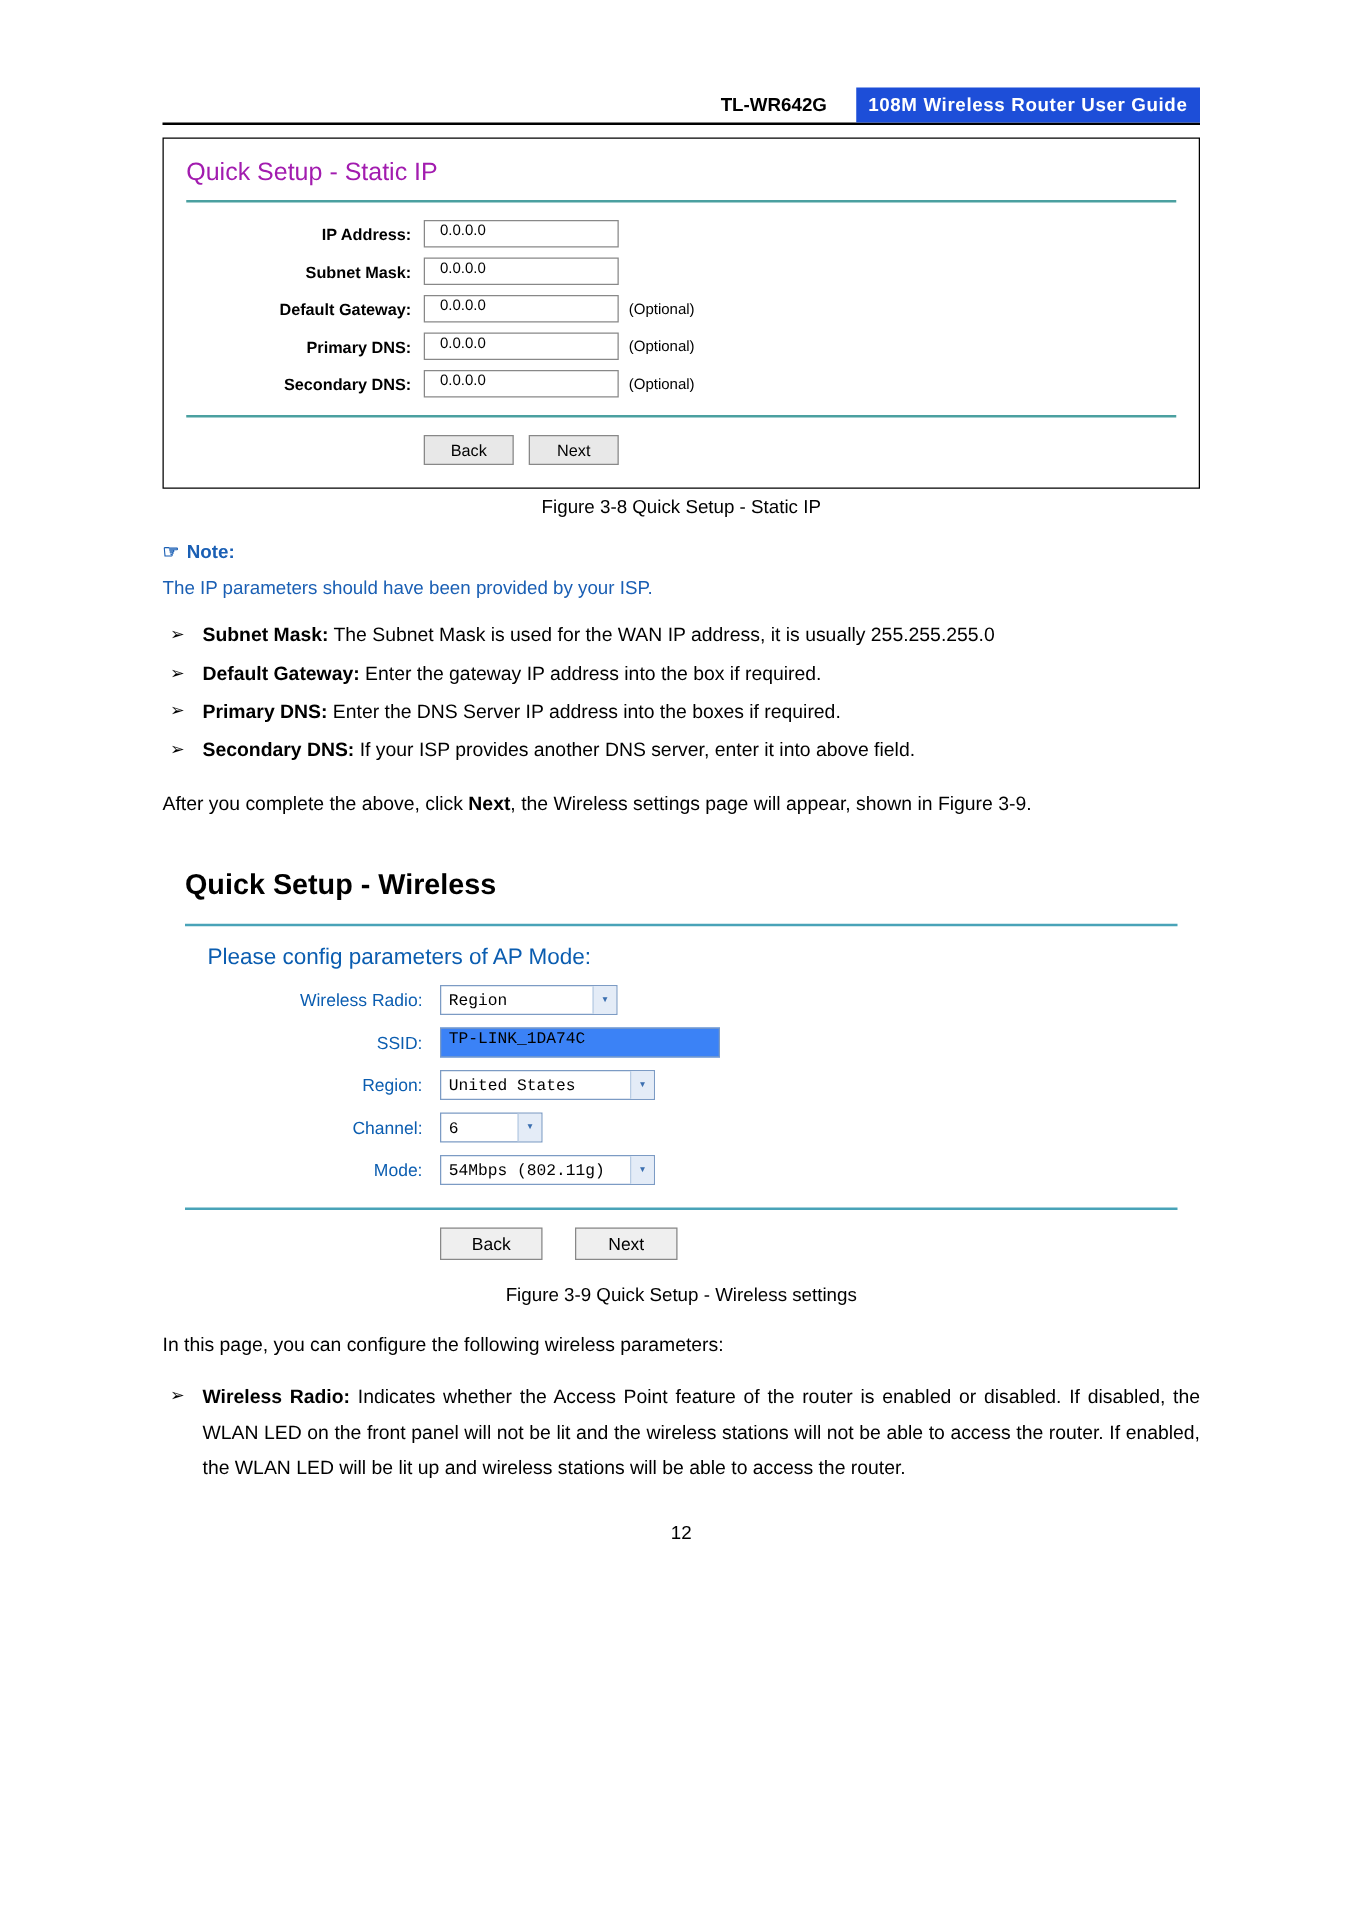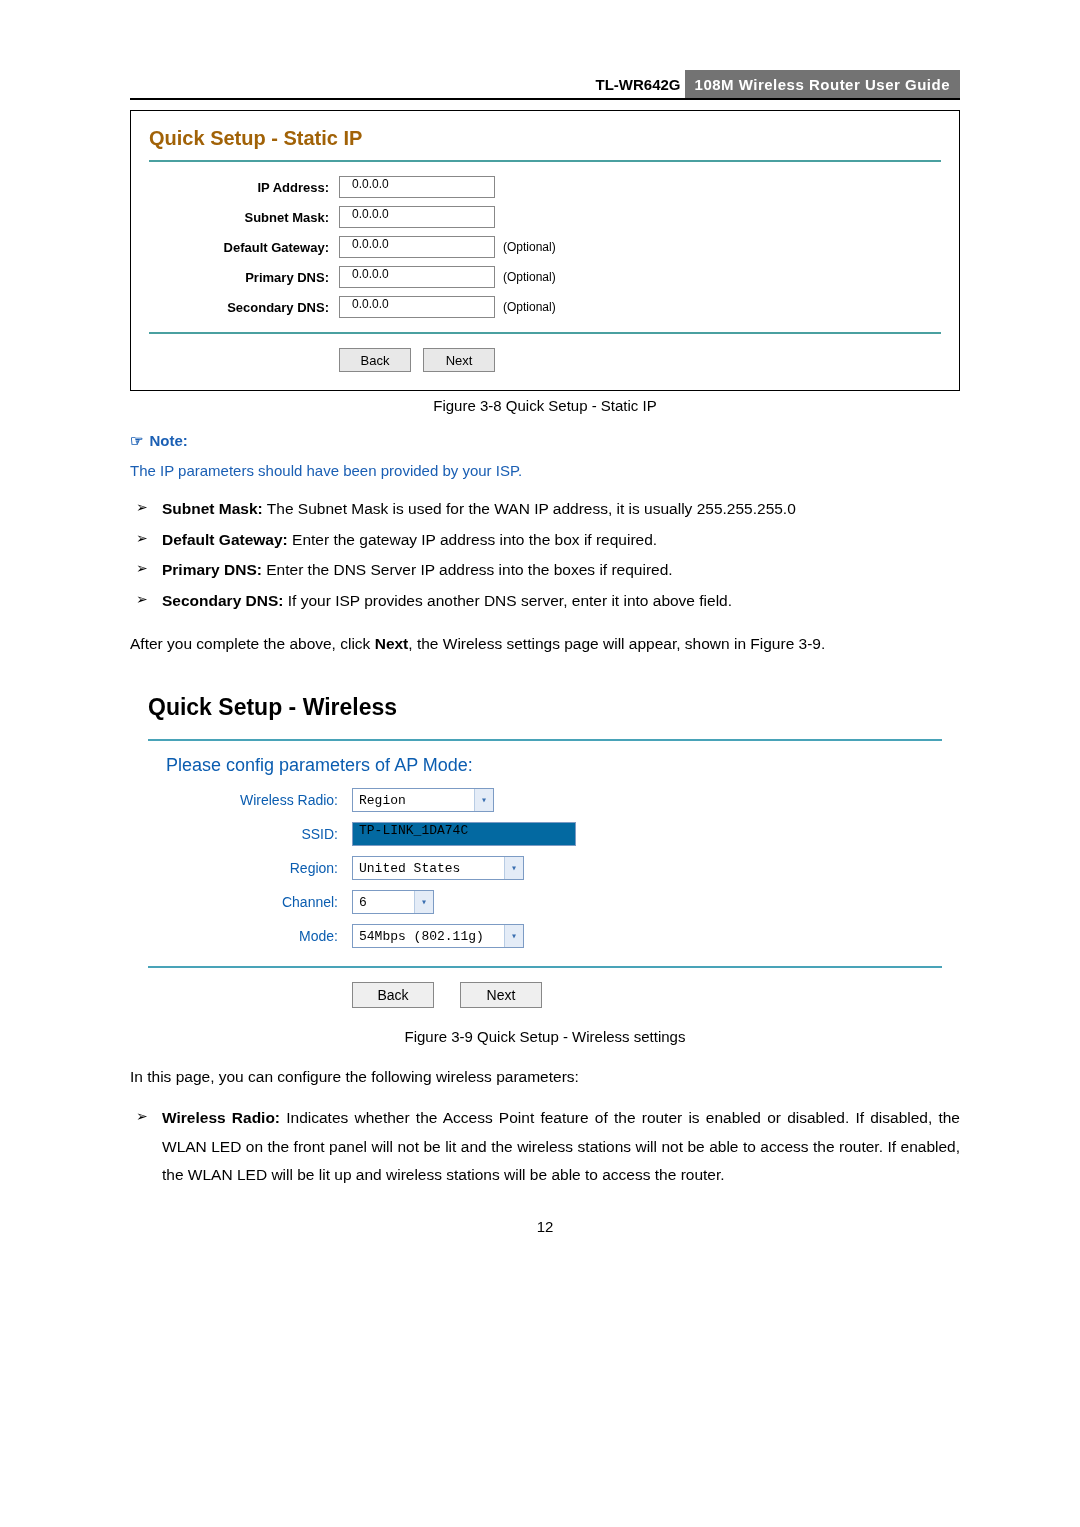--- a/index.html
+++ b/index.html
@@ -18,44 +18,44 @@
     display: flex;
     height: 28px;
     border-bottom: 2px solid #000;
     margin-bottom: 10px;
   }
   .header-left {
     flex: 1;
     display: flex;
     align-items: center;
     justify-content: flex-end;
-    padding-right: 4px;
+    padding-right: 23px;
     font-weight: bold;
     font-size: 15px;
   }
   .header-right {
-    background: #737373;
+    background: #1d4ed8;
     color: #fff;
     display: flex;
     align-items: center;
     padding: 0 10px;
     font-weight: bold;
     font-size: 15px;
     letter-spacing: 0.5px;
   }
   .screenshot-box {
     border: 1px solid #000;
     margin: 0 0 6px 0;
     padding: 12px 18px 18px 18px;
   }
   .ss-title {
     font-size: 20px;
-    font-weight: bold;
+    font-weight: normal;
     margin: 4px 0 10px 0;
-    color: #a16207;
+    color: #a21caf;
   }
   .teal-line {
     height: 2px;
     background: #4aa0a0;
     margin-bottom: 14px;
   }
   .form-row {
     display: flex;
     align-items: center;
     margin-bottom: 8px;
@@ -196,21 +196,21 @@
     color: #3b6fb0;
     font-size: 10px;
   }
   .text-input2 {
     border: 1px solid #7c9bc4;
     height: 22px;
     width: 210px;
     padding: 0 6px;
     font-family: "Courier New", monospace;
     font-size: 13px;
-    background: #0369a1;
+    background: #3b82f6;
   }
   .btn-row2 {
     display: flex;
     gap: 26px;
     margin-left: 204px;
     margin-top: 12px;
   }
   .btn2 {
     border: 1px solid #888;
     background: #efefef;

